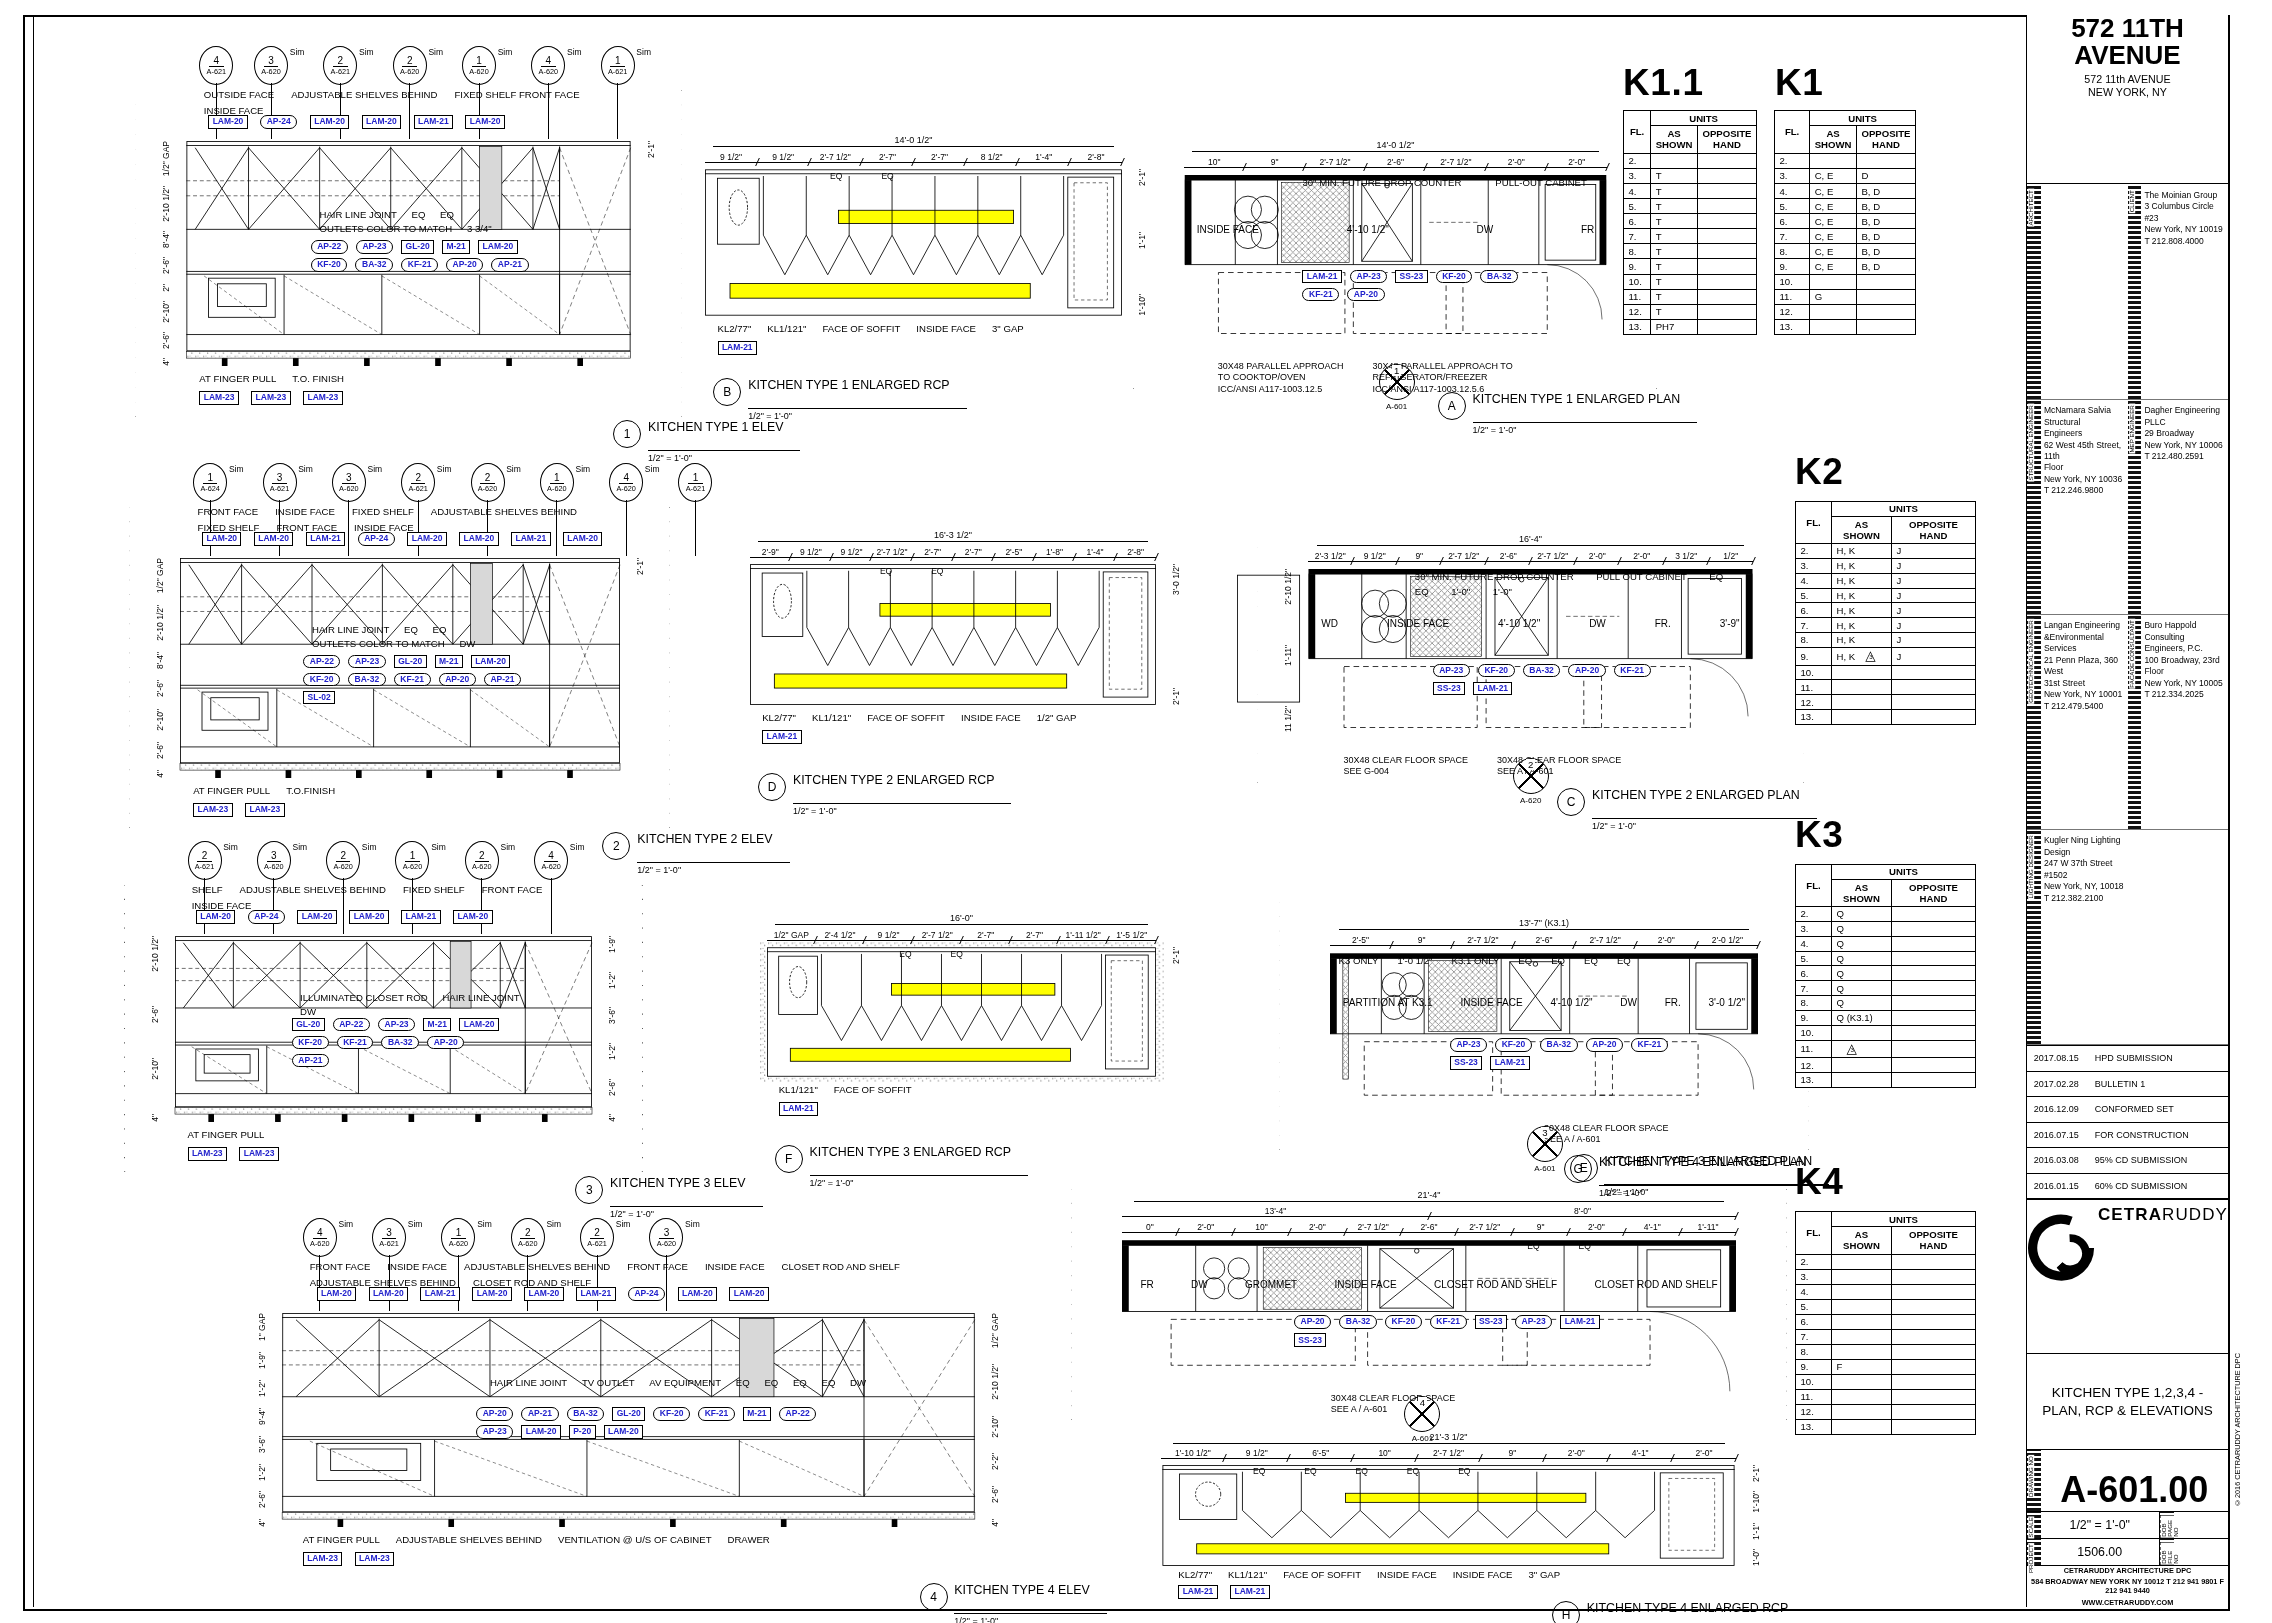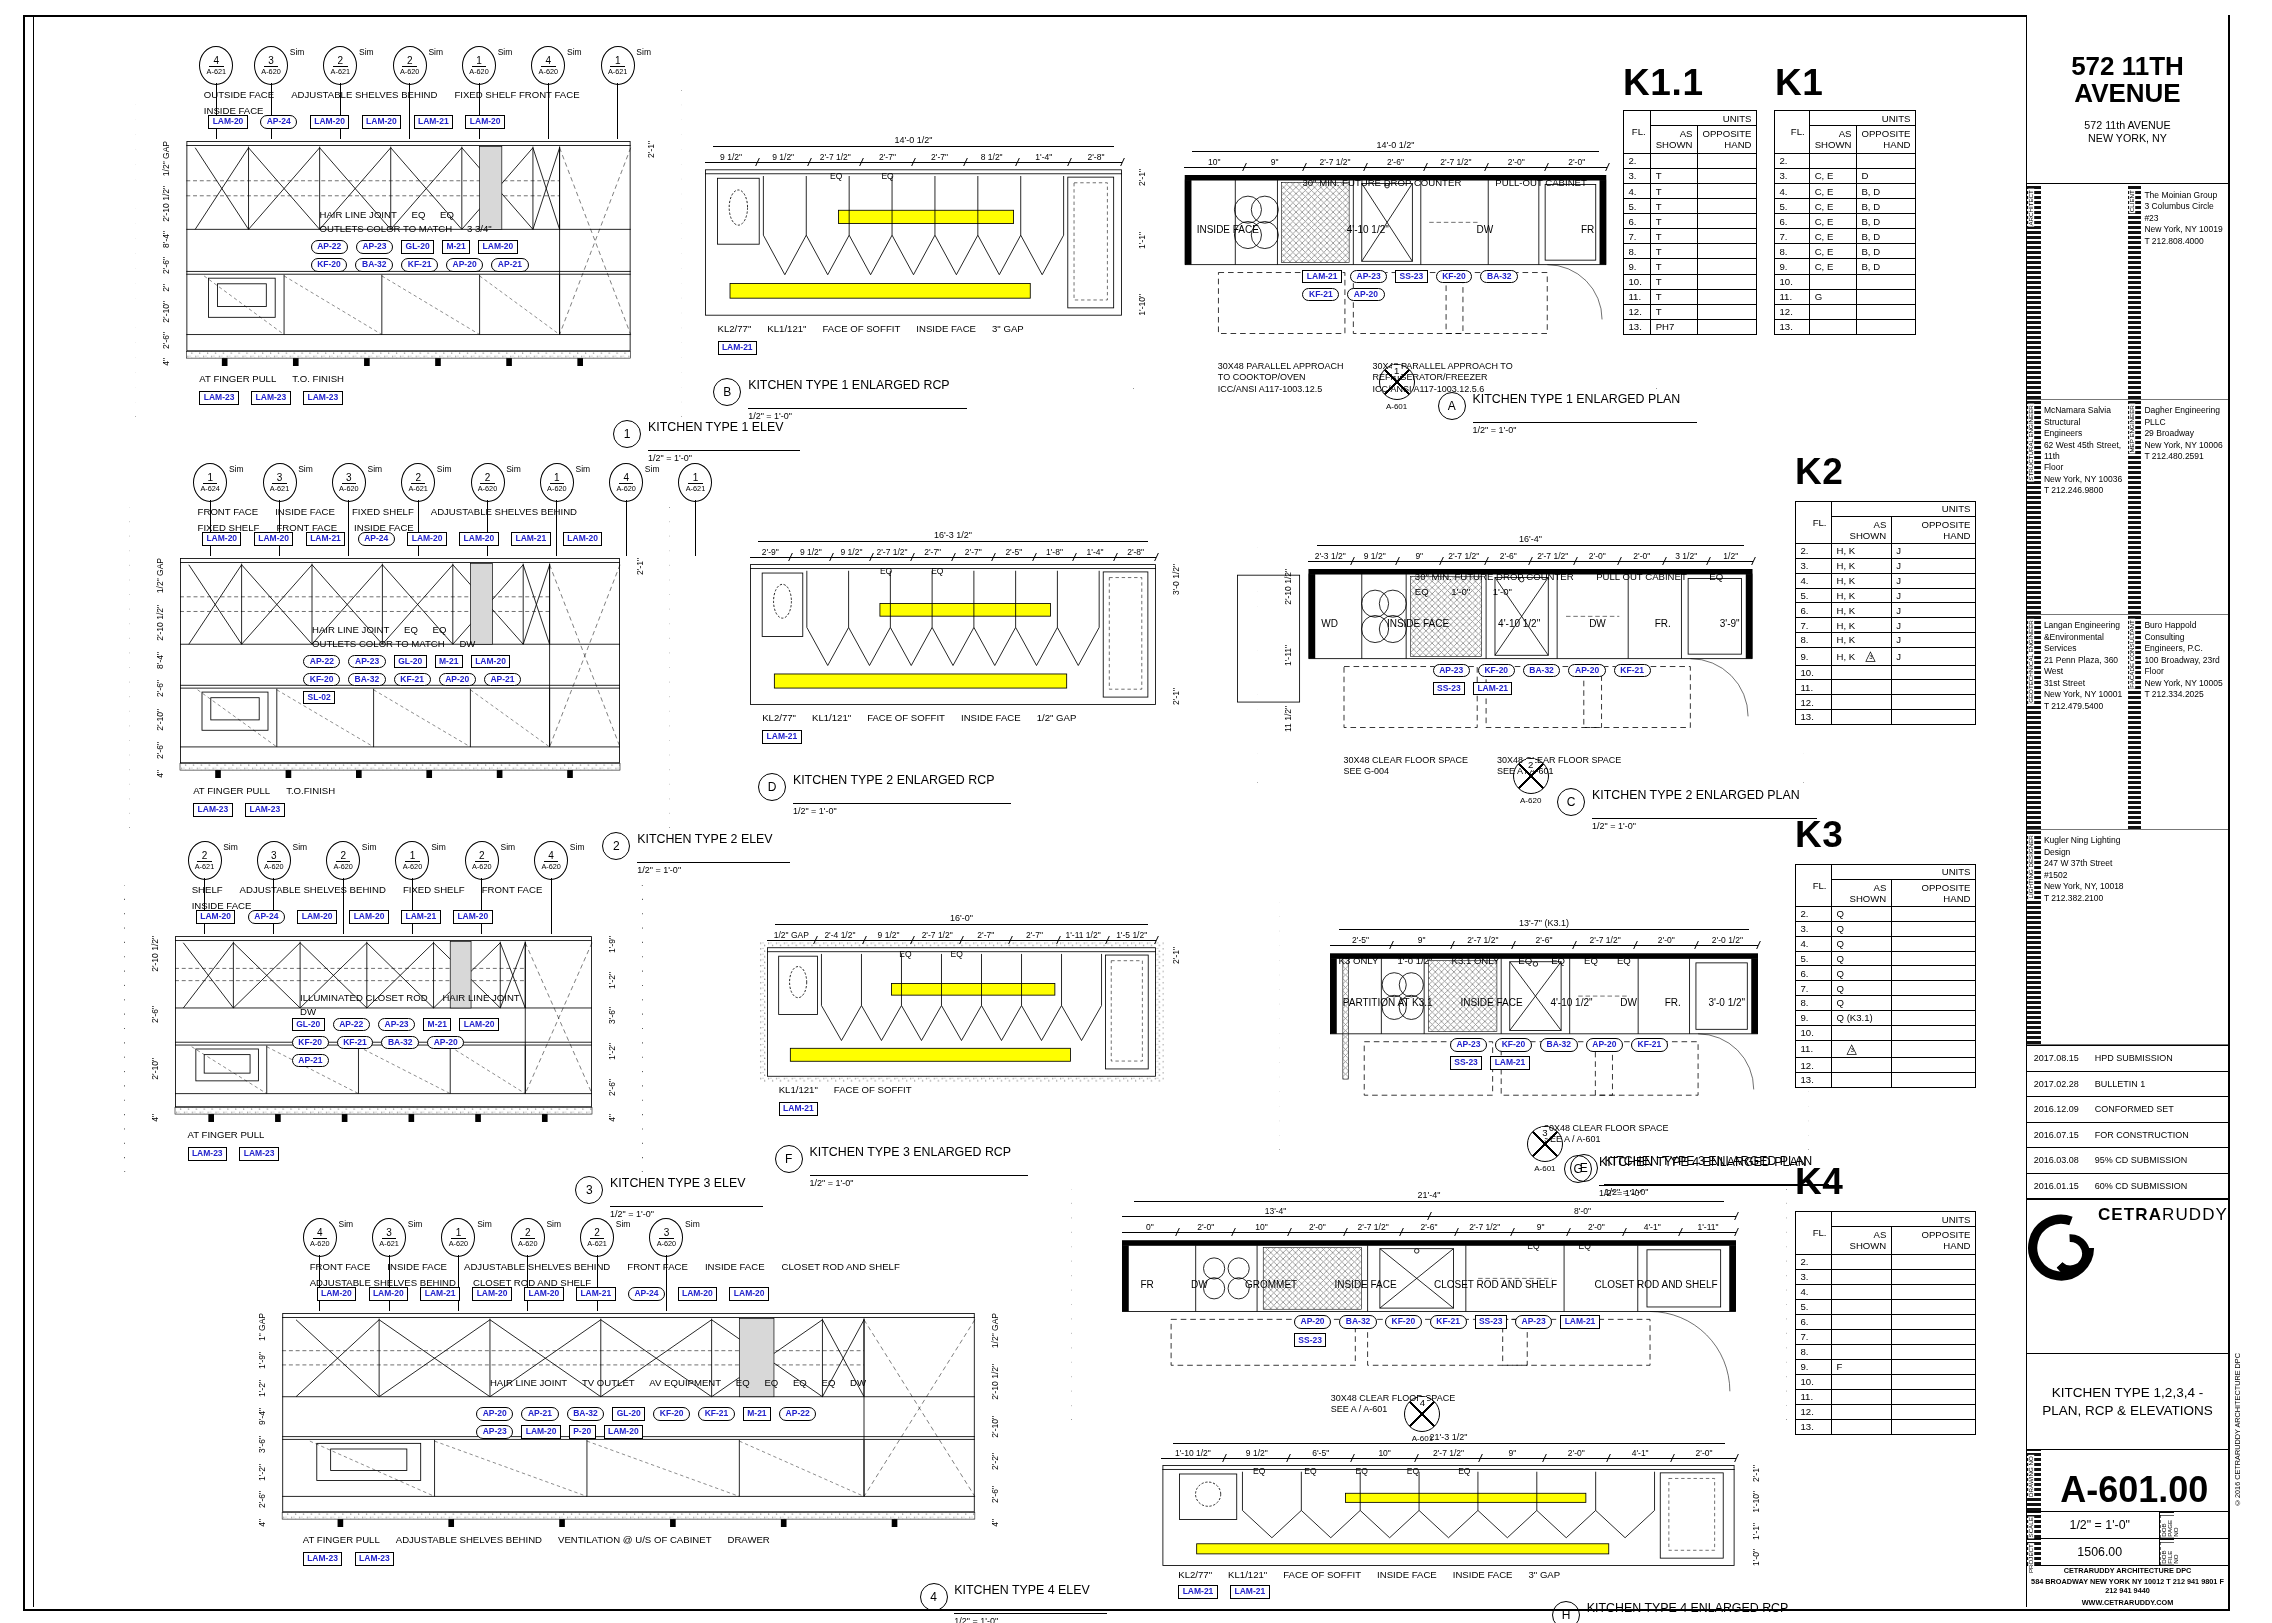--- a/index.html
+++ b/index.html
@@ -70,30 +70,30 @@
   .m-sheet{font-size:8px;display:block;margin-top:2.3px}
 
   .inner-labels{position:absolute;left:3%;right:3%;top:30%;display:flex;justify-content:space-between;
                 align-items:center;z-index:6;gap:5.6px;flex-wrap:wrap}
   .inner-labels .lbl{font-size:10px}
 
   
   .khead{position:absolute;font-weight:bold;font-size:37px;letter-spacing:0.6px;z-index:4}
   .ktable{position:absolute;border-collapse:collapse;background:#fff;z-index:4}
   .ktable th,.ktable td{border:1.1px solid #000;font-size:9.6px;padding:0.6px 4.5px;text-align:left;vertical-align:middle}
-  .ktable th{text-align:right;font-weight:normal}
+  .ktable th{text-align:center;font-weight:bold}
   .ktable .fl{width:26px}
   .delta{position:relative;display:inline-block;margin-left:10px;font-size:13.5px;line-height:1}
   .delta b{position:absolute;left:4px;top:5px;font-size:6.2px;font-weight:normal}
 
   
   .tb{position:absolute;left:2026px;top:14.7px;width:201px;height:1592px;background:#fff;
       border-left:1.7px solid #000;display:flex;flex-direction:column;z-index:10}
   .tb-sec{border-bottom:1.1px solid #000;position:relative}
-  .tb-project{height:187px;display:flex;flex-direction:column;align-items:center;justify-content:center;gap:12px}
+  .tb-project{height:187px;display:flex;flex-direction:column;align-items:center;justify-content:flex-start;gap:4px}
   .tb-title{font-size:26px;font-weight:bold;text-align:center;line-height:1.05}
   .tb-addr{font-size:10.7px;text-align:center;line-height:1.2}
   .tb-cons{height:954px;display:flex;flex-direction:column}
   .cons-row{flex:1;display:flex;border-bottom:0.6px solid #777}
   .cons-cell{flex:1;display:flex;min-width:0}
   .rolebar{width:13.5px;flex:none;background:repeating-linear-gradient(0deg,#111 0 2.8px,#fff 2.8px 5px);position:relative}
   .rolebar i{position:absolute;left:1.1px;top:4.5px;writing-mode:vertical-rl;transform:rotate(180deg);
              font-style:normal;font-size:6.2px;background:#fff;padding:1.1px 0;line-height:1}
   .cons-text{font-size:8.5px;line-height:1.35;padding:5.6px 3.4px;white-space:pre-line}
   .tb-rev{height:170px;display:flex;flex-direction:column}

